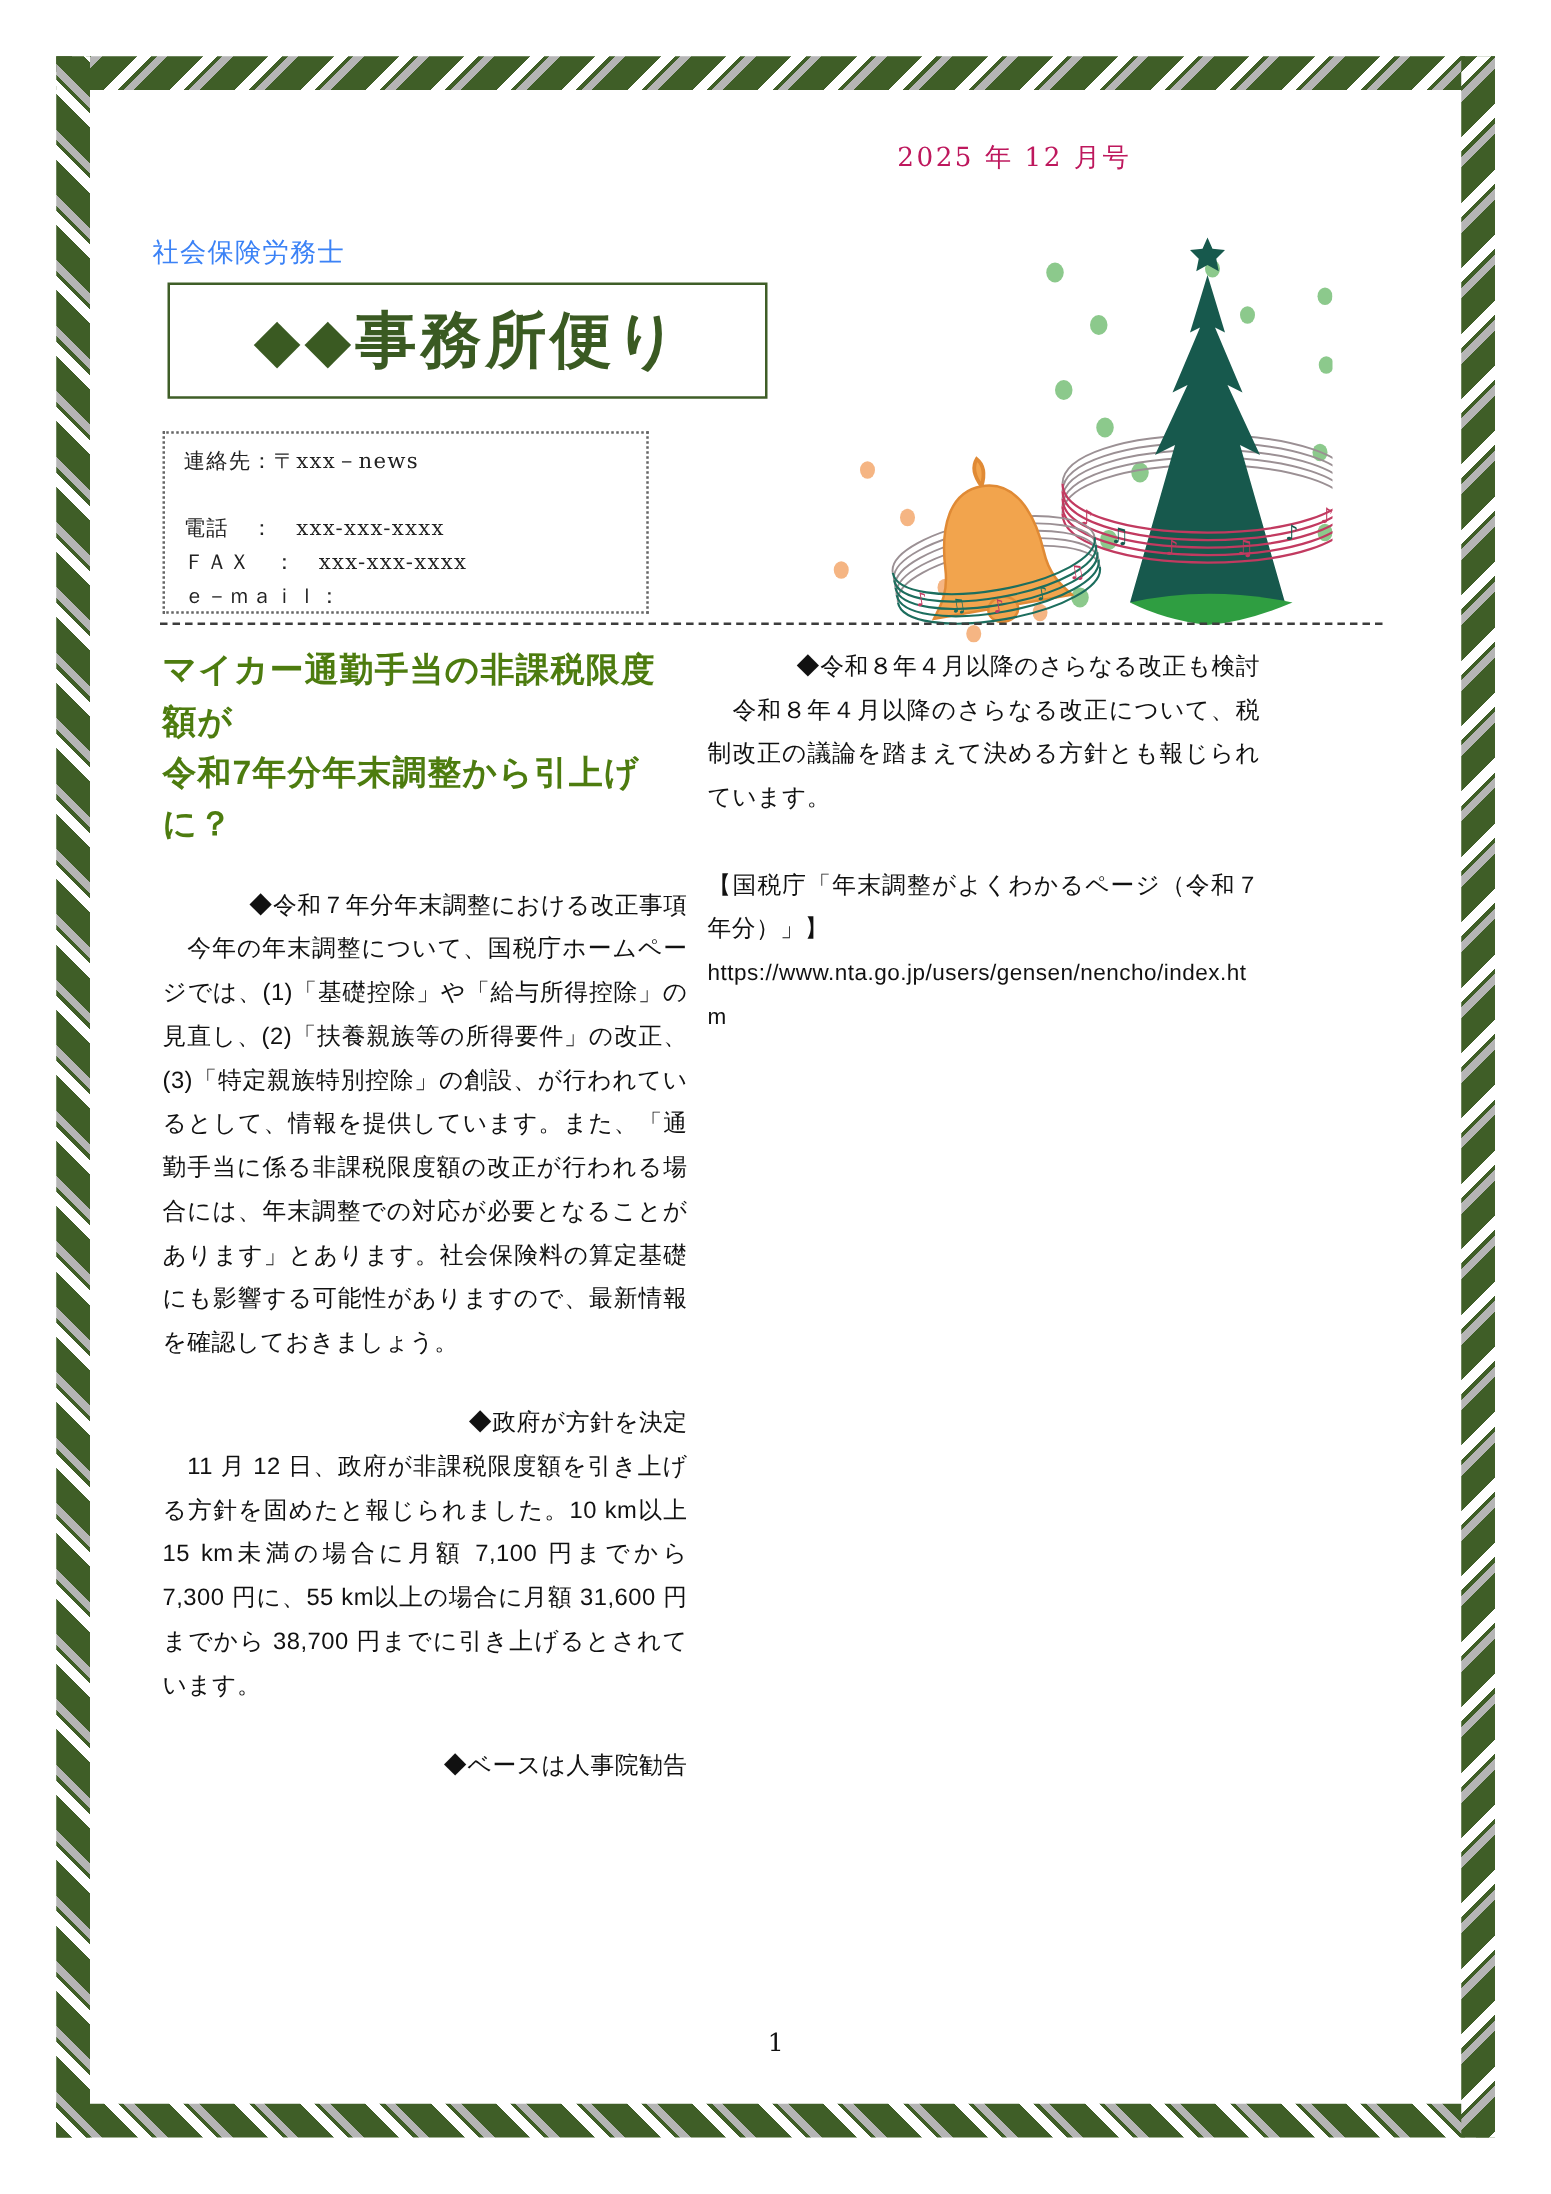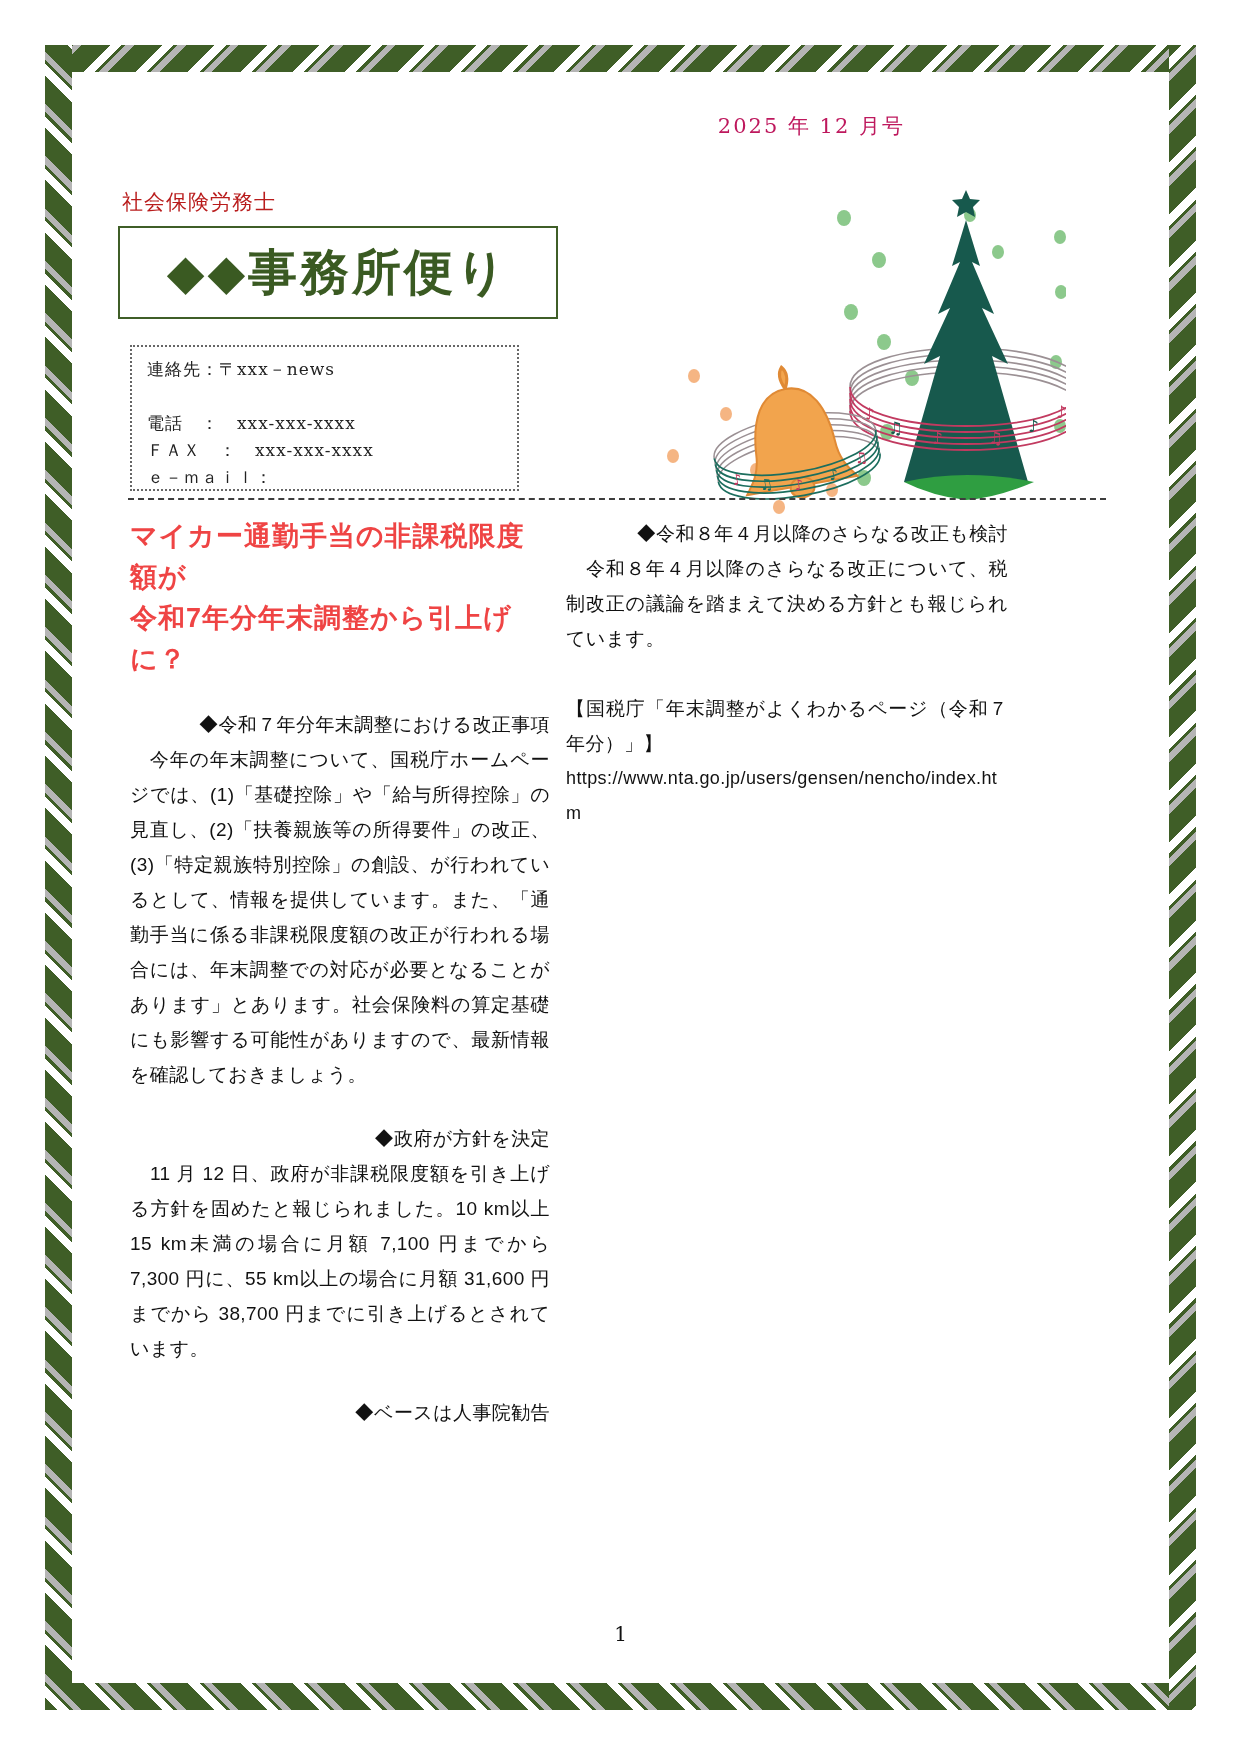--- a/index.html
+++ b/index.html
@@ -25,24 +25,24 @@
 
   
   .issue-date {
     position:absolute; top:112px; left:640px; width:265px;
     font-family:"DejaVu Serif","Liberation Serif",serif;
     font-size:21px; color:#be185d; text-align:right; letter-spacing:2px;
   }
   .office-type {
     position:absolute; top:188px; left:122px;
     font-family:"DejaVu Serif","Liberation Serif",serif;
-    font-size:21px; color:#b91c1c; letter-spacing:1px;
+    font-size:21px; color:#3b82f6; letter-spacing:1px;
   }
   .title-box {
-    position:absolute; top:226px; left:118px; width:440px; height:93px;
+    position:absolute; top:226px; left:134px; width:480px; height:93px;
     border:2px solid #3f5e27;
     display:flex; align-items:center; justify-content:center;
     font-family:"DejaVu Serif","Liberation Serif",serif;
     font-size:49px; color:#3a5a22; letter-spacing:3px; font-weight:600;
   }
   .contact-box {
     position:absolute; top:345px; left:130px; width:389px; height:146px;
     border:2px dotted #666;
     padding:9px 15px;
     font-family:"DejaVu Serif","Liberation Serif",serif;
@@ -59,21 +59,21 @@
     border-top:2px dashed #3d3d3d;
   }
 
   
   .col { position:absolute; top:516px; font-size:19px; line-height:35px;
          text-align:justify; letter-spacing:0.4px; color:#111; }
   .col-left  { left:130px; width:420px; }
   .col-right { left:566px; width:442px; }
 
   .headline {
-    font-size:27px; line-height:41px; font-weight:bold; color:#ef4444;
+    font-size:27px; line-height:41px; font-weight:bold; color:#4d7c0f;
     letter-spacing:1px; text-align:left; margin-bottom:27px;
   }
   .section { margin-top:29px; }
   .section.first { margin-top:0; }
   .section-heading { text-align:right; }
   .ref-block { margin-top:35px; }
   .ref-url { word-break:break-all; text-align:left; font-size:18px; }
 
   .page-number {
     position:absolute; top:1622px; left:0; width:100%;

